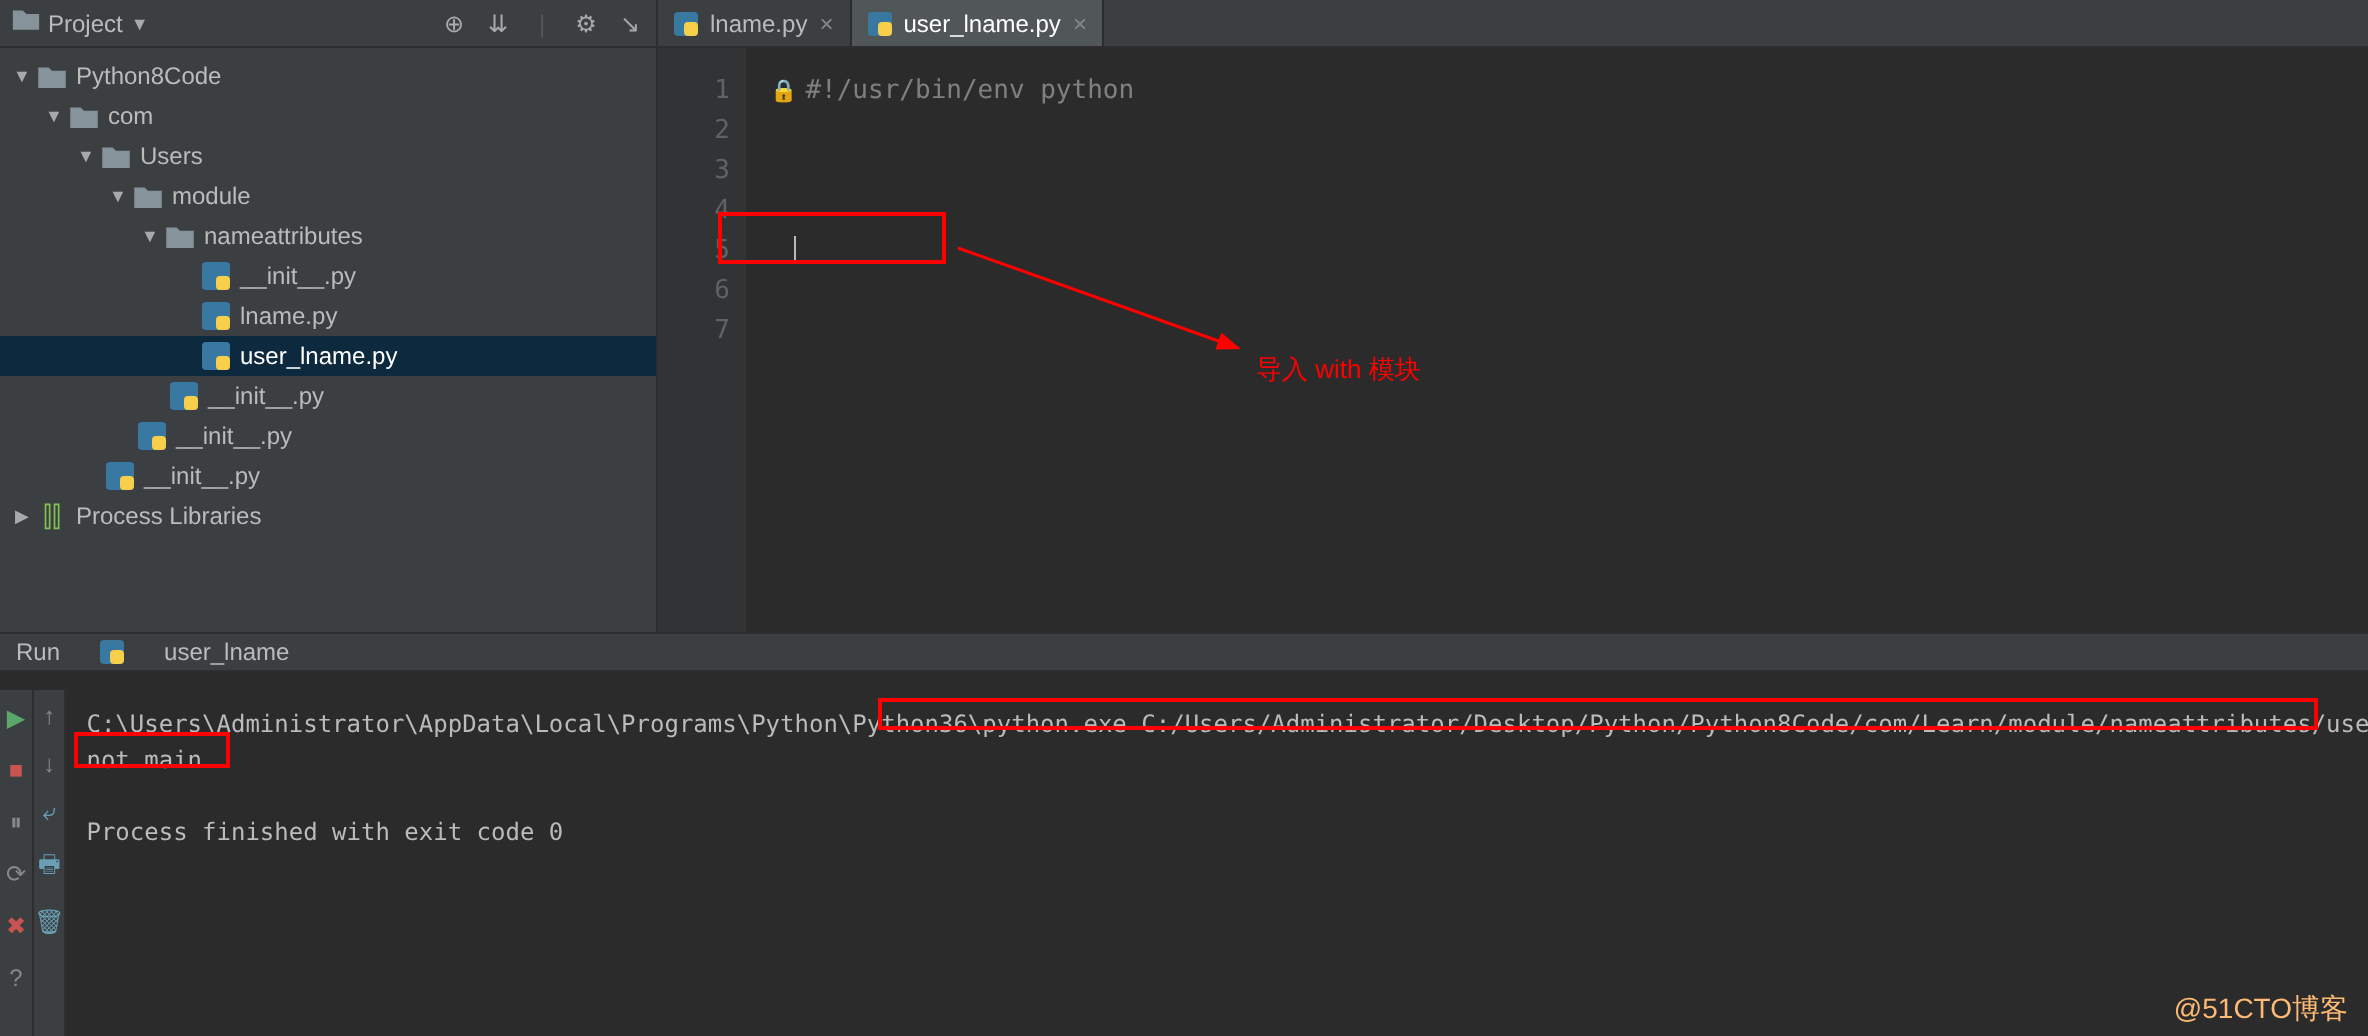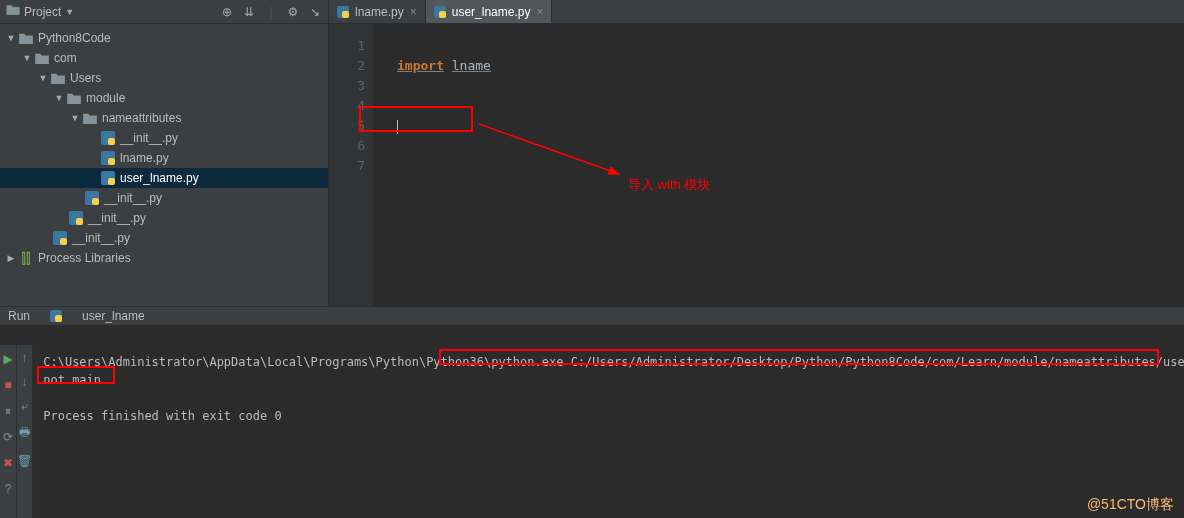--- a/index.html
+++ b/index.html
@@ -120,21 +120,21 @@
   .lock-ico   { color: #a2a261; font-size: 11px; margin-right: 4px;}
 
   .red-box { border: 2px solid #ff0000; position: absolute; pointer-events: none; }
   .overlay-svg { position: absolute; left: 329px; top: 24px; pointer-events: none; }
 
   .annot-text { position:absolute; color:#ff0000; font-family: "SimSun","Microsoft YaHei",Arial; font-size: 13px; pointer-events:none; }
 
   
   .run-header {
     position: absolute;
-    left: 0; top: 306px;
+    left: 0; top: 316px;
     width: 1184px; height: 20px;
     background: #3c3f41;
     border-top: 1px solid #2d2d2d;
     border-bottom: 1px solid #2d2d2d;
     display: flex; align-items: center;
     padding-left: 8px; gap: 20px;
     color: #bbbbbb;
   }
   .run-body {
     position: absolute;
@@ -311,24 +311,22 @@
     <div class="gutter">
       <div>1</div>
       <div>2</div>
       <div>3</div>
       <div>4</div>
       <div>5</div>
       <div>6</div>
       <div>7</div>
     </div>
     <div class="code">
+      <div><span class="lock-ico">🔒</span><span class="cm">#!/usr/bin/env python</span></div>
       <div>&nbsp;</div>
-      <div style="padding-left:12px;">
-        <span class="kw ul">import</span><span> </span><span class="txt ul">lname</span>
-      </div>
       <div>&nbsp;</div>
       <div>&nbsp;</div>
       <div style="padding-left:12px;"><span class="caret"></span></div>
     </div>
   </div>
 </div>
 
 <div class="red-box" style="left:359px; top:106px; width:114px; height:26px;"></div>
 
 <svg class="overlay-svg" width="855" height="301">

